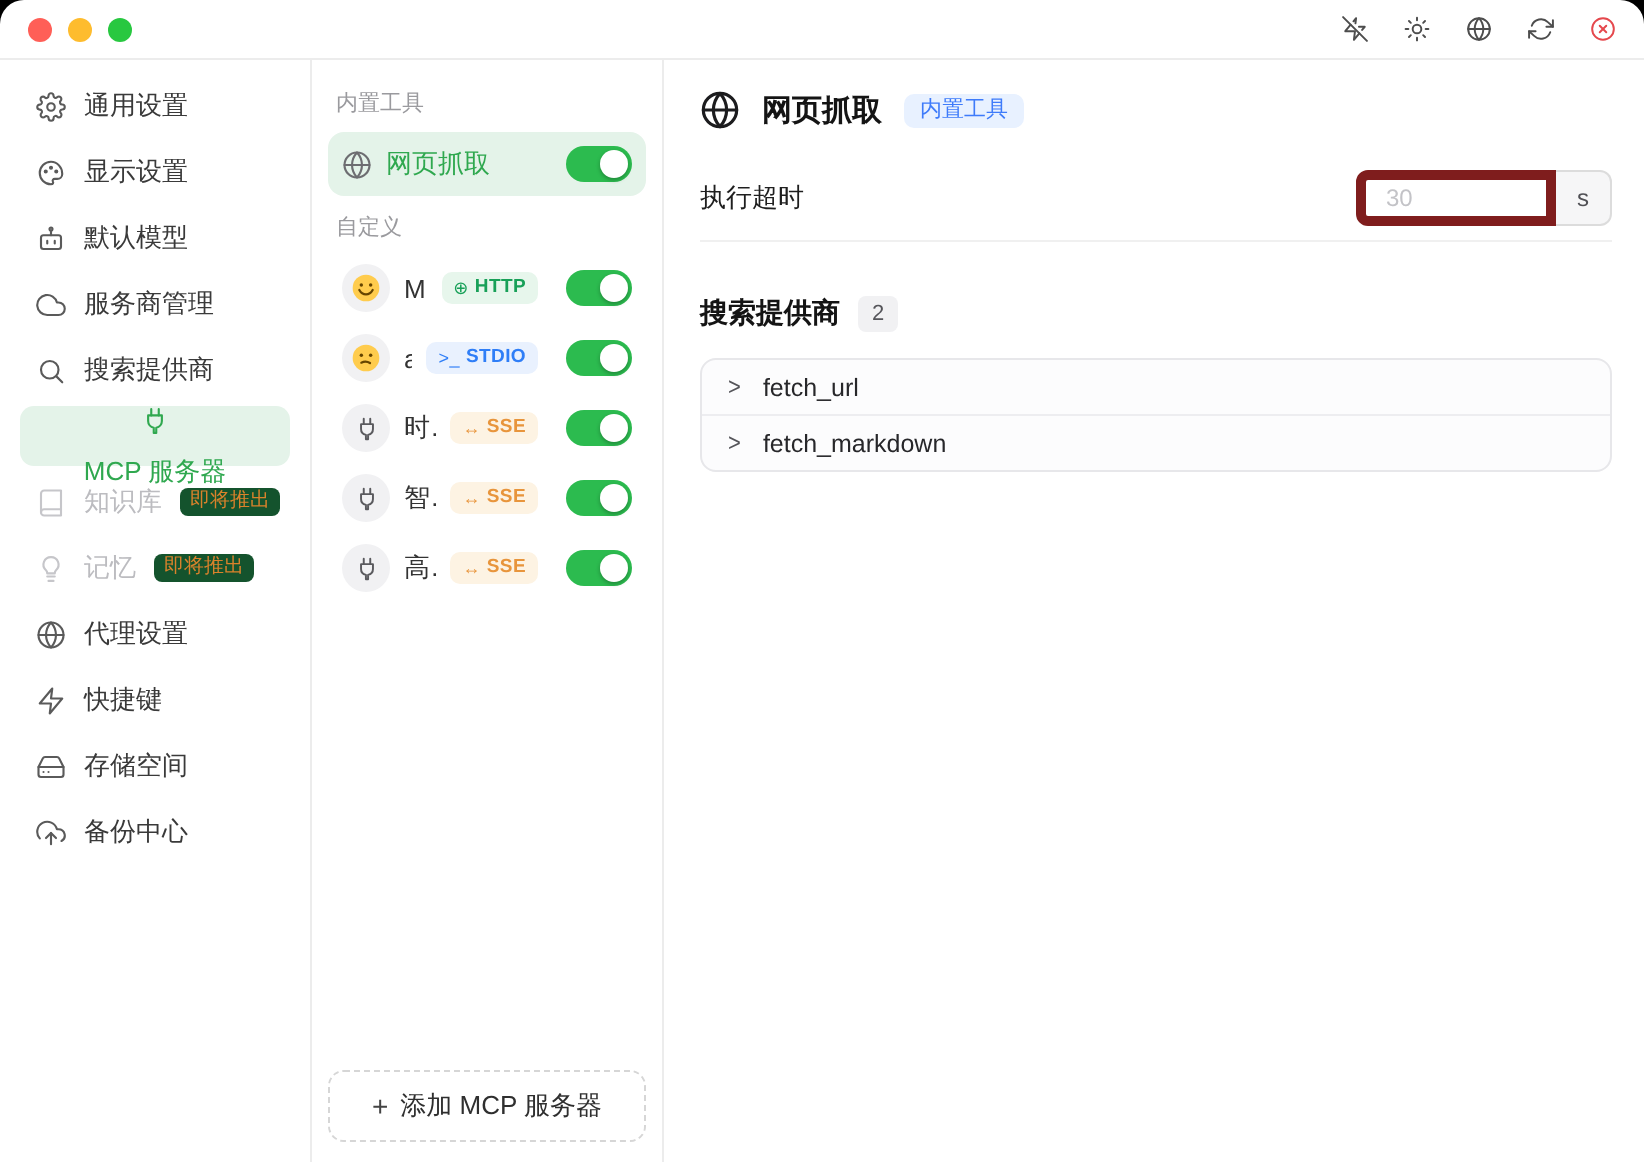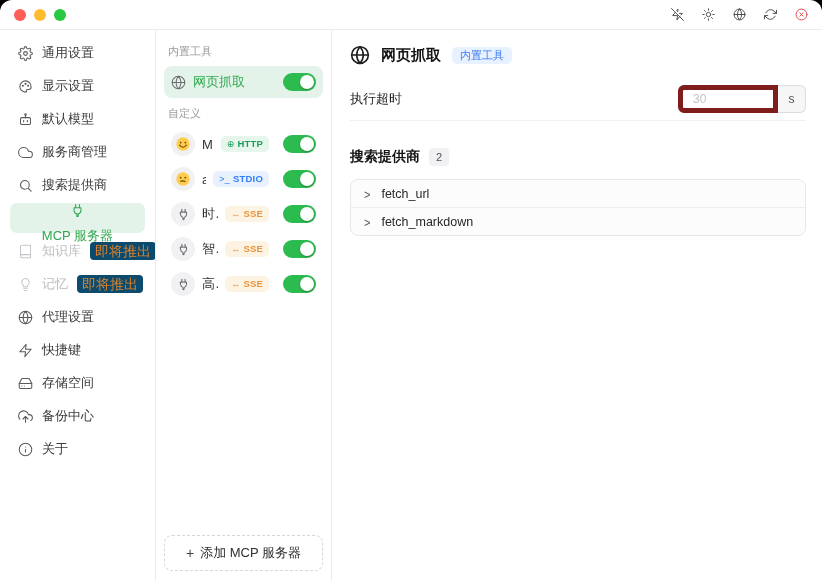--- a/index.html
+++ b/index.html
@@ -21,21 +21,21 @@
   .main{display:flex;height:551px;}
 
   
   .sidebar{width:155px;box-sizing:border-box;padding:8px 10px;flex:none;}
   .nav-item{height:30px;border-radius:7px;display:flex;align-items:center;gap:9px;padding:0 8px;margin-bottom:3px;font-size:13px;color:#3a3a3a;white-space:nowrap;}
   .nav-item svg{width:15px;height:15px;stroke:currentColor;fill:none;stroke-width:1.7;stroke-linecap:round;stroke-linejoin:round;flex:none;color:#5a5a5a;}
   .nav-item.selected{background:#e4f3e9;color:#2fa84f;flex-direction:column;}
   .nav-item.selected svg{color:#2fa84f;}
   .nav-item.disabled{color:#bcbcc0;}
   .nav-item.disabled svg{color:#c6c6ca;}
-  .soon-badge{background:#0c4a6e;color:#d9822b;font-size:14px;padding:2px 5px;border-radius:4px;line-height:1;}
+  .soon-badge{background:#14532d;color:#d9822b;font-size:10px;padding:2px 5px;border-radius:4px;line-height:1;}
 
   
   .mid{width:177px;box-sizing:border-box;border-left:1px solid #ececec;border-right:1px solid #ececec;padding:6px 8px;position:relative;flex:none;}
   .sec-label{font-size:11px;color:#9a9a9e;margin:8px 4px 7px;}
   .srv-row{height:32px;border-radius:8px;display:flex;align-items:center;gap:7px;padding:0 7px;margin-bottom:3px;font-size:13px;color:#333;}
   .srv-row.selected{background:#e4f3e9;}
   .srv-row.selected .srv-label{color:#2fa84f;}
   .srv-row .row-icon{width:15px;height:15px;stroke:#6d6d71;fill:none;stroke-width:1.7;stroke-linecap:round;stroke-linejoin:round;flex:none;}
   .srv-label{white-space:nowrap;overflow:hidden;text-overflow:ellipsis;}
   .avatar{width:24px;height:24px;border-radius:50%;background:#f1f1f3;display:flex;align-items:center;justify-content:center;flex:none;}
@@ -238,28 +238,20 @@
 
       <div class="nav-item">
         <svg viewBox="0 0 24 24">
             <polyline points="16 16 12 12 8 16"></polyline>
             <line x1="12" y1="12" x2="12" y2="21"></line>
             <path d="M20.39 18.39A5 5 0 0 0 18 9h-1.26A8 8 0 1 0 3 16.3"></path>
           </svg>
         <span>备份中心</span>
       </div>
 
-      <div class="nav-item">
-        <svg viewBox="0 0 24 24">
-            <circle cx="12" cy="12" r="10"></circle>
-            <line x1="12" y1="16" x2="12" y2="12"></line>
-            <line x1="12" y1="8" x2="12.01" y2="8"></line>
-          </svg>
-        <span>关于</span>
-      </div>
 
     </div>
 
     <div class="mid">
 
       <div class="sec-label">内置工具</div>
 
       <div class="srv-row selected">
         <svg class="row-icon" viewBox="0 0 24 24">
             <circle cx="12" cy="12" r="10"></circle>

